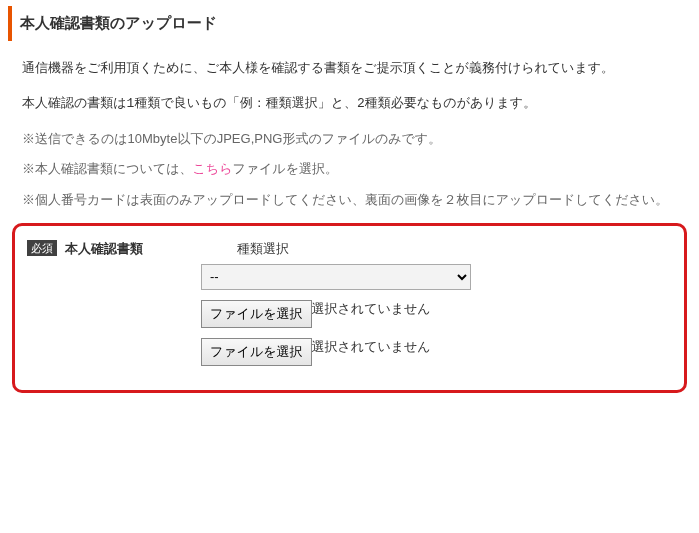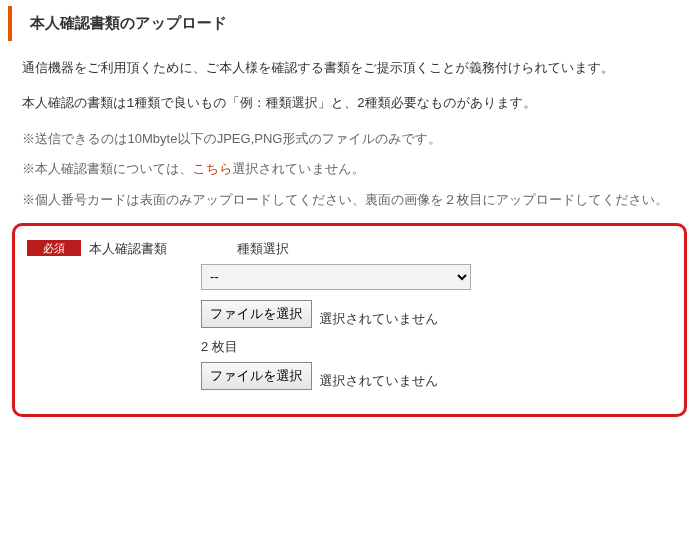--- a/index.html
+++ b/index.html
@@ -7,60 +7,60 @@
       font-family: "Hiragino Kaku Gothic ProN", "Meiryo", sans-serif;
       font-size: 13px;
       color: #333;
       background: #fff;
       width: 699px;
       padding: 0;
     }
     .container { padding: 0 8px; }
     .page-title {
       border-left: 4px solid #e85400;
-      padding: 8px 18px;
+      padding: 8px 8px;
       font-size: 15px;
       font-weight: bold;
       margin: 6px 0 18px 0;
     }
     .intro { padding: 0 14px; font-family: Liberation Mono, monospace; }
     .intro p { margin-bottom: 14px; line-height: 1.6; }
     .notes { padding: 0 14px; margin-top: 6px; }
     .notes p { margin-bottom: 10px; line-height: 1.6; color: #666; }
-    .link { color: #c2410c; text-decoration: none; }
+    .link { color: #ec4899; text-decoration: none; }
     .highlight-box {
       border: 3px solid #d7191c;
       border-radius: 10px;
       padding: 14px 8px 14px 8px;
       margin: 12px 4px 8px 4px;
     }
     .form-row { display: flex; align-items: flex-start; }
     .label-col { width: 178px; display: flex; align-items: flex-start; gap: 8px; padding-left: 4px; }
     .badge {
-      background: #b91c1c;
+      background: #404040;
       color: #fff;
       font-size: 11px;
-      padding: 1px 16px;
+      padding: 1px 4px;
       line-height: 1.3;
     }
-    .label-text { font-weight: normal; }
+    .label-text { font-weight: bold; }
     .field-col { flex: 1; }
     .field-col .sub-label { margin-bottom: 6px; margin-left: 36px; }
     .select-wrap { margin-bottom: 10px; }
     select {
       width: 270px;
       height: 26px;
       border: 1px solid #aaa;
       background: #f3f3f3;
       font-size: 13px;
       padding: 2px 4px;
     }
     .file-block { margin-bottom: 10px; }
     .file-caption { margin-bottom: 6px; }
-    .file-line { display: flex; align-items: flex-end; gap: 8px; }
+    .file-line { display: flex; align-items: flex-start; }
     .file-btn {
       border: 1px solid #888;
       background: linear-gradient(#f8f8f8, #e5e5e5);
       padding: 4px 8px;
       font-size: 13px;
       cursor: pointer;
     }
     .file-status { }
   </style>
 </head>
@@ -70,21 +70,21 @@
   <h2 class="page-title">本人確認書類のアップロード</h2>
 
   <div class="intro">
     <p>通信機器をご利用頂くために、ご本人様を確認する書類をご提示頂くことが義務付けられています。</p>
     <p>本人確認の書類は1種類で良いもの「例：種類選択」と、2種類必要なものがあります。</p>
   </div>
 
   <div class="notes">
     <p>※送信できるのは10Mbyte以下のJPEG,PNG形式のファイルのみです。</p>
     <p>
-      <span>※本人確認書類については、</span><a href="#" class="link">こちら</a><span>選択されていません。</span>
+      <span>※本人確認書類については、</span><a href="#" class="link">こちら</a><span>ファイルを選択。</span>
     </p>
     <p>※個人番号カードは表面のみアップロードしてください、裏面の画像を２枚目にアップロードしてください。</p>
   </div>
 
   <div class="highlight-box">
     <div class="form-row">
       <div class="label-col">
         <span class="badge">必須</span>
         <span class="label-text">本人確認書類</span>
       </div>
@@ -95,21 +95,20 @@
             <option>--</option>
           </select>
         </div>
         <div class="file-block">
           <div class="file-line">
             <button class="file-btn">ファイルを選択</button>
             <span class="file-status">選択されていません</span>
           </div>
         </div>
         <div class="file-block">
-          <div class="file-caption">2 枚目</div>
           <div class="file-line">
             <button class="file-btn">ファイルを選択</button>
             <span class="file-status">選択されていません</span>
           </div>
         </div>
       </div>
     </div>
   </div>
 
 </div>

